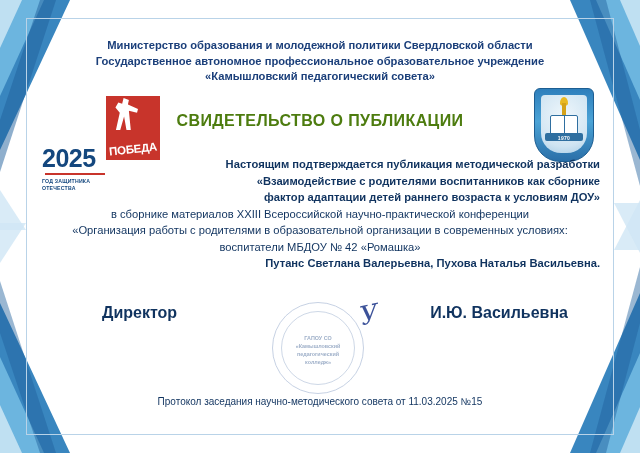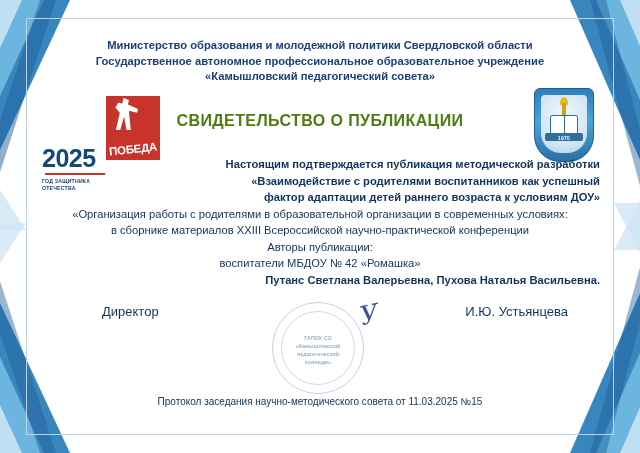--- a/index.html
+++ b/index.html
@@ -238,21 +238,22 @@
   .body-block .b { font-weight: bold; text-align: right; }
   .body-block .nowrap { white-space: nowrap; }
 
   .sign-row {
     position: absolute;
     left: 0;
     right: 0;
     top: 278px;
     height: 24px;
     color: #10335f;
-    font-size: 13px;
+    font-size: 16px;
+    font-weight: bold;
   }
   .sign-row .left {
     position: absolute;
     left: 62px;
     top: 0;
   }
   .sign-row .right {
     position: absolute;
     right: 32px;
     top: 0;
@@ -392,32 +393,31 @@
           <div class="ribbon"></div>
           <div class="year">1970</div>
         </div>
       </div>
     </div>
 
     <div class="title">СВИДЕТЕЛЬСТВО О ПУБЛИКАЦИИ</div>
 
     <div class="body-block">
       <div class="b nowrap">Настоящим подтверждается публикация методической разработки</div>
-      <div class="b nowrap">«Взаимодействие с родителями воспитанников как успешный</div>
+      <div class="b nowrap">«Взаимодействие с родителями воспитанников как сборнике</div>
       <div class="b nowrap">фактор адаптации детей раннего возраста к условиям ДОУ»</div>
+      <div class="nowrap">в сборнике материалов XXIII Всероссийской научно-практической конференции</div>
       <div class="nowrap">«Организация работы с родителями в образовательной организации в современных условиях:</div>
-      <div class="nowrap">в сборнике материалов XXIII Всероссийской научно-практической конференции</div>
-      <div>Авторы публикации:</div>
       <div>воспитатели МБДОУ № 42 «Ромашка»</div>
       <div class="b">Путанс Светлана Валерьевна, Пухова Наталья Васильевна.</div>
     </div>
 
     <div class="sign-row">
       <div class="left">Директор</div>
-      <div class="right">И.Ю. Устьянцева</div>
+      <div class="right">И.Ю. Васильевна</div>
     </div>
 
     <div class="stamp">
       <div class="ring"></div>
       <div class="ring2"></div>
       <div class="txt">
         <div>ГАПОУ СО</div>
         <div>«Камышловский</div>
         <div>педагогический</div>
         <div>колледж»</div>

